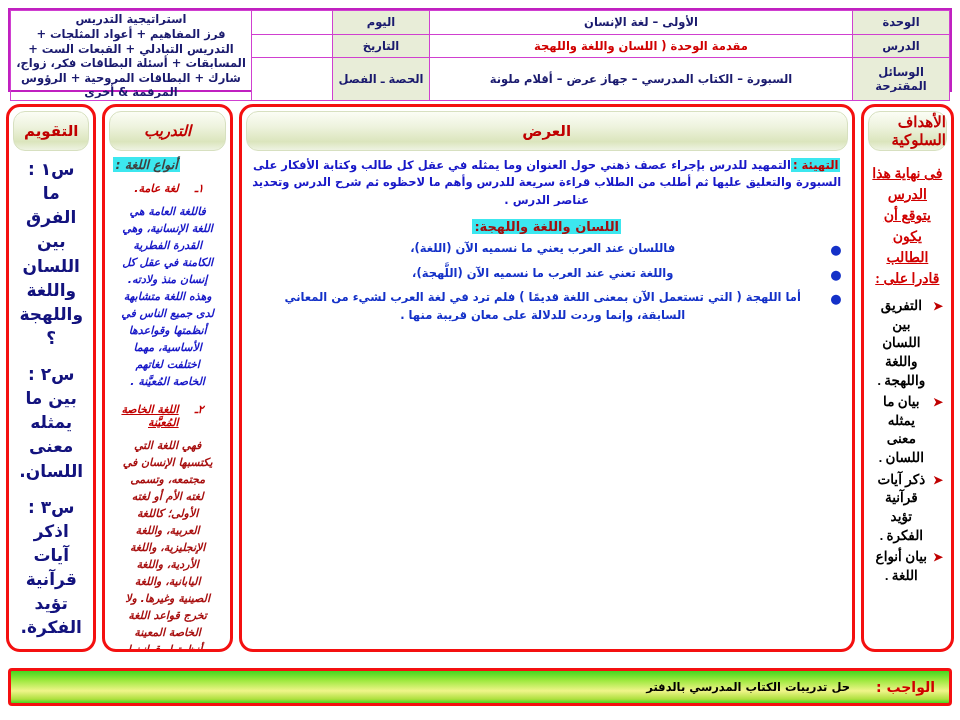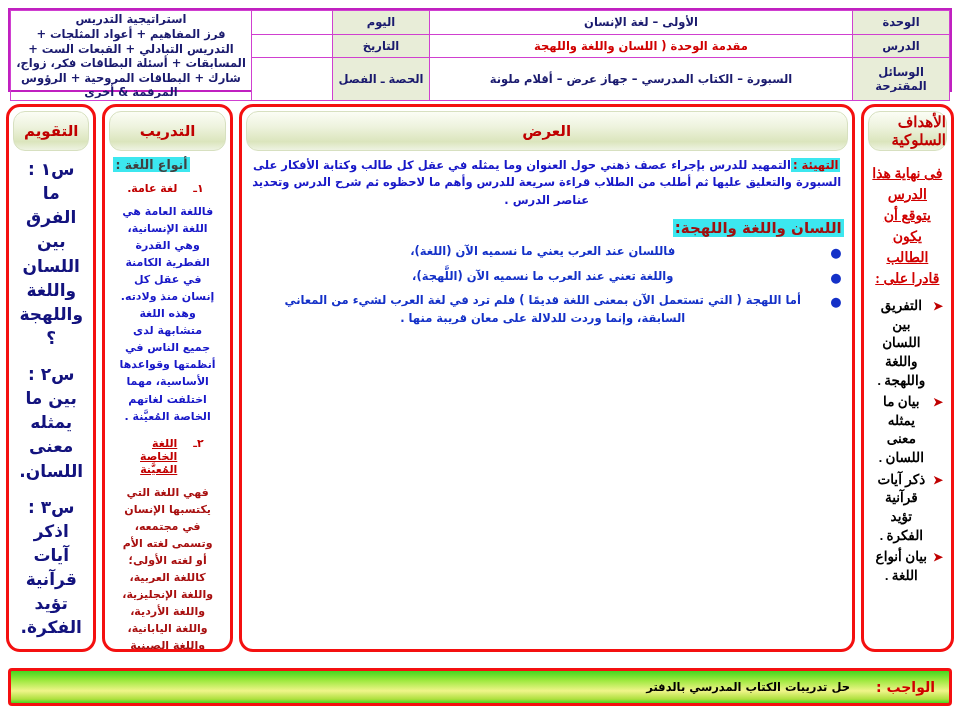--- a/index.html
+++ b/index.html
@@ -98,21 +98,21 @@
     border-radius: 14px;
     background: #ffffff;
     box-sizing: border-box;
     display: flex;
     flex-direction: column;
     overflow: hidden;
     position: relative;
   }
   .col-objectives { width: 190px; font-family: Liberation Serif, serif; }
   .col-presentation { flex: 1 1 auto; }
-  .col-training { width: 268px; }
+  .col-training { width: 268px; font-style: italic; }
   .col-evaluation { width: 184px; }
 
   .col-head {
     margin: 4px 4px 0 4px;
     height: 38px;
     border-radius: 12px;
     background: linear-gradient(to bottom, #fbfdf5 0%, #eef3de 38%, #dbe5bd 78%, #eef3e2 100%);
     border: 1px solid #d7e0c0;
     display: flex;
     align-items: center;
@@ -172,23 +172,23 @@
   }
   .pres-p1 {
     color: #1818c8;
     font-weight: bold;
     font-size: 11.5px;
     line-height: 1.5;
     text-align: center;
     margin: 0 0 10px 0;
   }
   .pres-head2 {
-    text-align: right;
+    text-align: center;
     margin: 0 0 6px 0;
-    font-size: 15px;
+    font-size: 13px;
   }
   .pres-head2 .hl { color: #a01010; }
   .pres-p2 {
     color: #a01010;
     font-weight: bold;
     font-size: 11.5px;
     line-height: 1.55;
     text-align: center;
     margin: 0 0 8px 0;
   }

